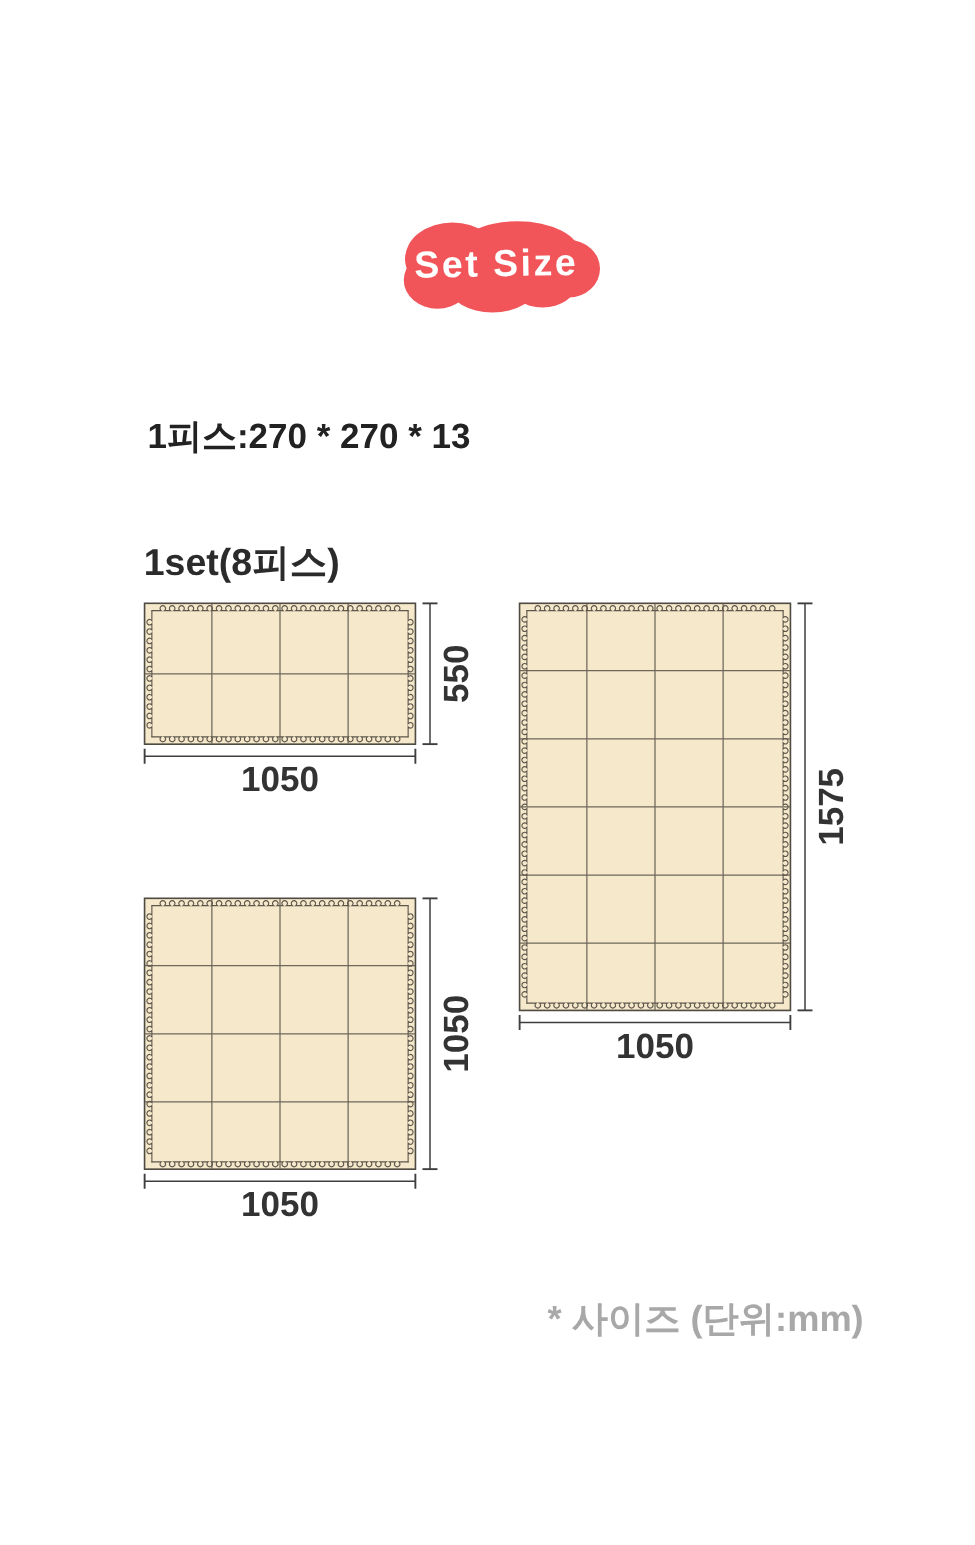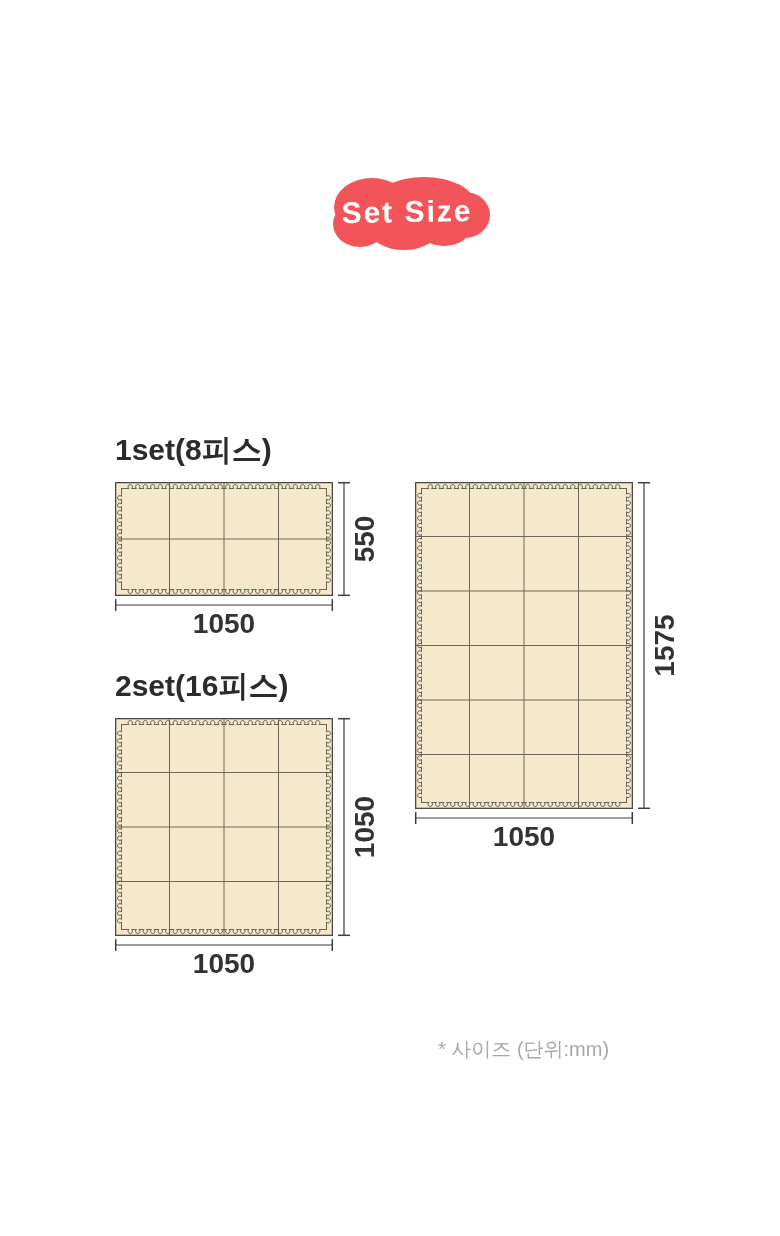--- a/index.html
+++ b/index.html
@@ -4,21 +4,21 @@
 <style>
   html,body{margin:0;padding:0;background:#ffffff;}
   .page{
     position:relative;
     width:780px;height:1236px;
     background:var(--page-bg,#ffffff);
     font-family:"Liberation Sans",sans-serif;
     overflow:hidden;
   }
   
-  .badge{position:absolute;left:322px;top:172px;width:170px;height:80px;text-decoration:underline;}
+  .badge{position:absolute;left:312px;top:172px;width:170px;height:80px;text-decoration:underline;}
   .badge svg{position:absolute;left:0;top:0;width:100%;height:100%;}
   .badge ellipse{fill:var(--badge-fill,#f25559);}
   .badge-label{
     position:absolute;left:0;top:0;width:100%;height:100%;
     display:flex;align-items:center;justify-content:center;
     color:var(--badge-text,#ffffff);
     font-size:30px;font-weight:700;letter-spacing:2px;
     transform:rotate(-1deg);
   }
   
@@ -40,43 +40,43 @@
   .dim-line{stroke:var(--dim-line,#3e3e3e);stroke-width:1.2;}
   .dim-tick{stroke:var(--dim-line,#3e3e3e);stroke-width:1.5;}
   .dim-label{
     fill:var(--dim-text,#333333);
     font-family:"Liberation Sans",sans-serif;
     font-size:28px;font-weight:600;
   }
   
   .footnote{
     position:absolute;left:438px;top:1036px;
-    font-size:20px;font-weight:400;color:var(--footnote,#a8a8a8);
+    font-size:29px;font-weight:700;color:var(--footnote,#a8a8a8);
   }
 </style>
 </head>
 <body>
 
 <div class="page">
 
   <div class="badge">
     <svg viewBox="0 0 170 80" aria-hidden="true">
       <ellipse cx="50" cy="35" rx="38" ry="29"></ellipse>
       <ellipse cx="102" cy="31" rx="50" ry="26"></ellipse>
       <ellipse cx="143" cy="43" rx="25" ry="23"></ellipse>
       <ellipse cx="38" cy="52" rx="27" ry="23"></ellipse>
       <ellipse cx="82" cy="57" rx="35" ry="21"></ellipse>
       <ellipse cx="122" cy="55" rx="27" ry="19"></ellipse>
     </svg>
     <span class="badge-label">Set Size</span>
   </div>
 
+  <div class="piece-info">1피스:270 * 270 * 13</div>
 
   <div class="mat-title" style="left: 115px; top: 430px; width: 218px;">1set(8피스)</div>
-  <div class="mat-title" style="left: 115px; top: 666px; width: 218px;">2set(16피스)</div>
 
   <div class="mat-canvas" style="left: 115px; top: 482px;">
       <svg width="298" height="176" viewBox="0 0 298 176">
         <rect x="0.65" y="0.65" width="216.7" height="112.7" class="mat-outer"></rect>
         <line x1="54.5" y1="1" x2="54.5" y2="113" class="grid-line"></line>
         <line x1="109" y1="1" x2="109" y2="113" class="grid-line"></line>
         <line x1="163.5" y1="1" x2="163.5" y2="113" class="grid-line"></line>
         <line x1="1" y1="57" x2="217" y2="57" class="grid-line"></line>
         <path d="M 6.5 6.5 h 7.45 a 2.2,2.2 0 1 1 2.60,0.00 h 4.90 a 2.2,2.2 0 1 1 2.60,0.00 h 4.90 a 2.2,2.2 0 1 1 2.60,0.00 h 4.90 a 2.2,2.2 0 1 1 2.60,0.00 h 4.90 a 2.2,2.2 0 1 1 2.60,0.00 h 4.90 a 2.2,2.2 0 1 1 2.60,0.00 h 4.90 a 2.2,2.2 0 1 1 2.60,0.00 h 4.90 a 2.2,2.2 0 1 1 2.60,0.00 h 4.90 a 2.2,2.2 0 1 1 2.60,0.00 h 4.90 a 2.2,2.2 0 1 1 2.60,0.00 h 4.90 a 2.2,2.2 0 1 1 2.60,0.00 h 4.90 a 2.2,2.2 0 1 1 2.60,0.00 h 4.90 a 2.2,2.2 0 1 1 2.60,0.00 h 4.90 a 2.2,2.2 0 1 1 2.60,0.00 h 4.90 a 2.2,2.2 0 1 1 2.60,0.00 h 4.90 a 2.2,2.2 0 1 1 2.60,0.00 h 4.90 a 2.2,2.2 0 1 1 2.60,0.00 h 4.90 a 2.2,2.2 0 1 1 2.60,0.00 h 4.90 a 2.2,2.2 0 1 1 2.60,0.00 h 4.90 a 2.2,2.2 0 1 1 2.60,0.00 h 4.90 a 2.2,2.2 0 1 1 2.60,0.00 h 4.90 a 2.2,2.2 0 1 1 2.60,0.00 h 4.90 a 2.2,2.2 0 1 1 2.60,0.00 h 4.90 a 2.2,2.2 0 1 1 2.60,0.00 h 4.90 a 2.2,2.2 0 1 1 2.60,0.00 h 4.90 a 2.2,2.2 0 1 1 2.60,0.00 h 7.45 " class="puzzle-edge"></path>
         <path d="M 6.5 107.5 h 7.45 a 2.2,2.2 0 1 0 2.60,0.00 h 4.90 a 2.2,2.2 0 1 0 2.60,0.00 h 4.90 a 2.2,2.2 0 1 0 2.60,0.00 h 4.90 a 2.2,2.2 0 1 0 2.60,0.00 h 4.90 a 2.2,2.2 0 1 0 2.60,0.00 h 4.90 a 2.2,2.2 0 1 0 2.60,0.00 h 4.90 a 2.2,2.2 0 1 0 2.60,0.00 h 4.90 a 2.2,2.2 0 1 0 2.60,0.00 h 4.90 a 2.2,2.2 0 1 0 2.60,0.00 h 4.90 a 2.2,2.2 0 1 0 2.60,0.00 h 4.90 a 2.2,2.2 0 1 0 2.60,0.00 h 4.90 a 2.2,2.2 0 1 0 2.60,0.00 h 4.90 a 2.2,2.2 0 1 0 2.60,0.00 h 4.90 a 2.2,2.2 0 1 0 2.60,0.00 h 4.90 a 2.2,2.2 0 1 0 2.60,0.00 h 4.90 a 2.2,2.2 0 1 0 2.60,0.00 h 4.90 a 2.2,2.2 0 1 0 2.60,0.00 h 4.90 a 2.2,2.2 0 1 0 2.60,0.00 h 4.90 a 2.2,2.2 0 1 0 2.60,0.00 h 4.90 a 2.2,2.2 0 1 0 2.60,0.00 h 4.90 a 2.2,2.2 0 1 0 2.60,0.00 h 4.90 a 2.2,2.2 0 1 0 2.60,0.00 h 4.90 a 2.2,2.2 0 1 0 2.60,0.00 h 4.90 a 2.2,2.2 0 1 0 2.60,0.00 h 4.90 a 2.2,2.2 0 1 0 2.60,0.00 h 4.90 a 2.2,2.2 0 1 0 2.60,0.00 h 7.45 " class="puzzle-edge"></path>

